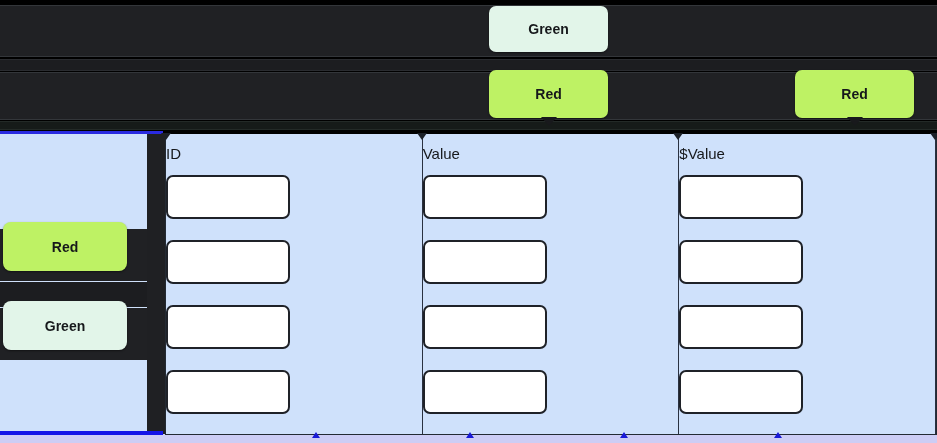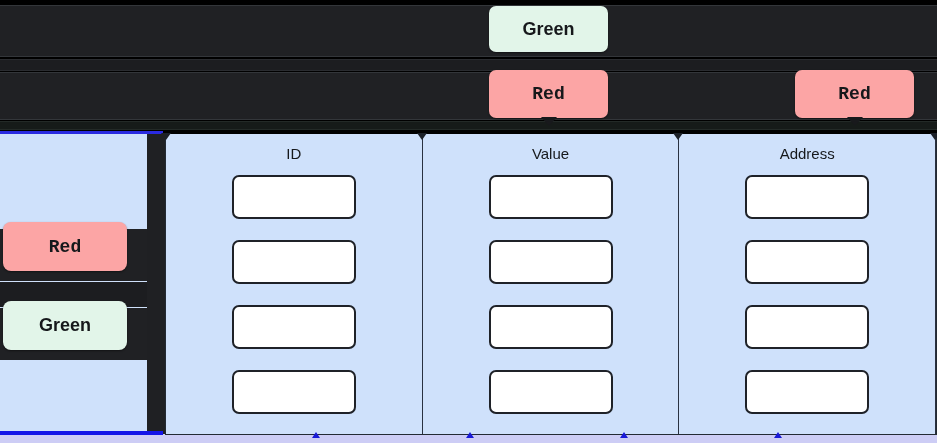--- a/index.html
+++ b/index.html
@@ -53,28 +53,28 @@
   }
 
   
   .pill {
     position: absolute;
     box-sizing: border-box;
     border-radius: 7px;
     display: flex;
     align-items: center;
     justify-content: center;
-    font-size: 18px;
+    font-size: 14px;
     font-weight: bold;
     color: #16181b;
     z-index: 20;
     box-shadow: 0 1px 2px rgba(0,0,0,0.45);
   }
   .pill.green { background: #e2f5e9; }
-  .pill.red   { background: #fca5a5; font-family: Liberation Mono, monospace; }
+  .pill.red   { background: #bef264; }
 
   .pill .arrow {
     position: absolute;
     bottom: -8px;
     left: 50%;
     margin-left: -8px;
     width: 0;
     height: 0;
     border-left: 8px solid transparent;
     border-right: 8px solid transparent;
@@ -161,21 +161,21 @@
     border-top: none;
     z-index: 10;
   }
   .col {
     position: relative;
     flex: 1 1 0;
     box-sizing: border-box;
     border-right: 1px solid #2a3140;
     display: flex;
     flex-direction: column;
-    align-items: center;
+    align-items: flex-start;
     padding-top: 11px;
   }
   .col:last-child { border-right: none; }
 
   
   .col .notch {
     position: absolute;
     top: -1px;
     right: -5px;
     width: 0;
@@ -288,29 +288,29 @@
 
     <div class="col">
       <span class="notch"></span>
       <div class="col-header">Value</div>
       <div class="cell"></div>
       <div class="cell"></div>
       <div class="cell"></div>
       <div class="cell"></div>
     </div>
 
+
     <div class="col">
       <span class="notch"></span>
-      <div class="col-header">Address</div>
+      <div class="col-header">$Value</div>
       <div class="cell"></div>
       <div class="cell"></div>
       <div class="cell"></div>
       <div class="cell"></div>
     </div>
-
 
     <span class="bottom-notch" style="left:146px"></span>
     <span class="bottom-notch" style="left:300px"></span>
     <span class="bottom-notch" style="left:454px"></span>
     <span class="bottom-notch" style="left:608px"></span>
   </div>
 
   <div class="bottom-strip"></div>
 
 </div>

